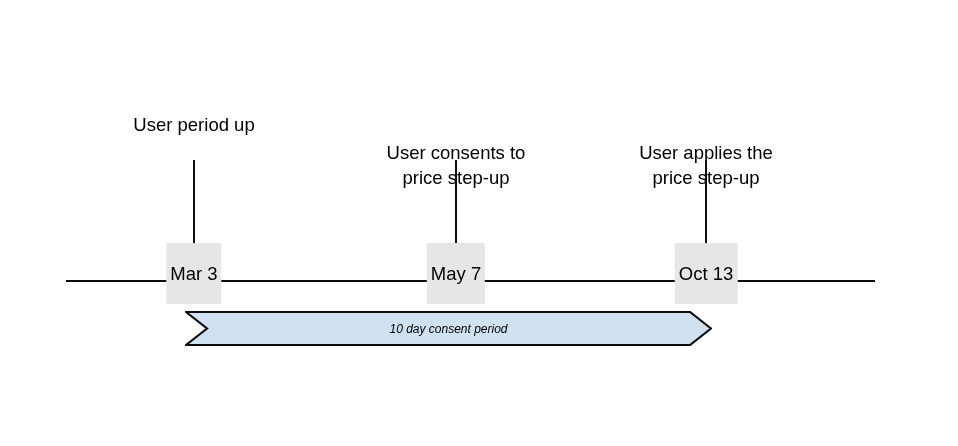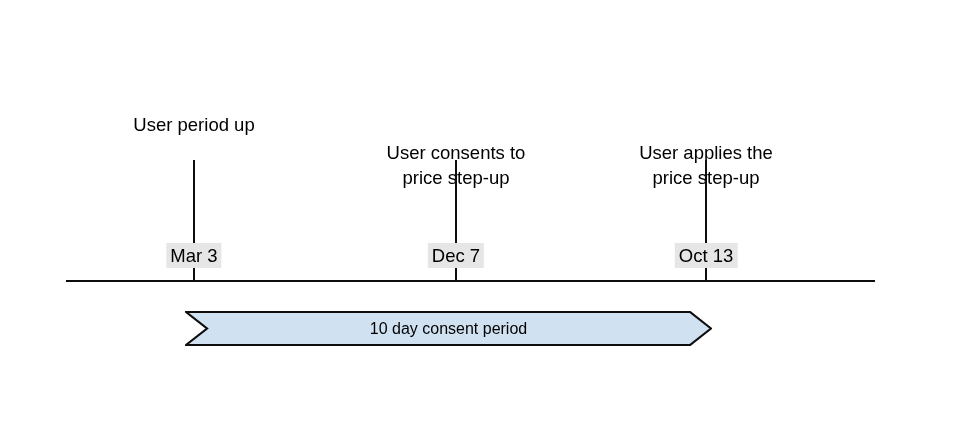--- a/index.html
+++ b/index.html
@@ -62,21 +62,21 @@
   .event-date {
     position: absolute;
     left: 50%;
     transform: translateX(-50%);
     top: 243px;
     white-space: nowrap;
     font-size: 18.5px;
     line-height: 23px;
     background: #e6e6e6;
     color: #000000;
-    padding: 1px 4px;
+    padding: 19px 4px;
   }
 
   
   .period-band {
     position: absolute;
     left: 185px;
     top: 311px;
     width: 527px;
     height: 35px;
   }
@@ -87,23 +87,24 @@
   }
   .period-band-label {
     position: absolute;
     left: 0;
     top: 0;
     width: 527px;
     height: 35px;
     display: flex;
     align-items: center;
     justify-content: center;
-    font-size: 16px;
+    font-size: 12px;
     color: #000000;
     white-space: nowrap;
+    font-style: italic;
   }
 </style>
 </head>
 <body>
 
 <div id="timeline-diagram">
 
   <div class="axis-line"></div>
 
   <div class="event" style="left:194px;">
@@ -113,21 +114,21 @@
     <div class="event-tick"></div>
     <div class="event-date">Mar 3</div>
   </div>
 
   <div class="event" style="left:456px;">
     <div class="event-label two-line">
       <div>User consents to</div>
       <div>price step-up</div>
     </div>
     <div class="event-tick"></div>
-    <div class="event-date">Dec 7</div>
+    <div class="event-date">May 7</div>
   </div>
 
   <div class="event" style="left:706px;">
     <div class="event-label two-line">
       <div>User applies the</div>
       <div>price step-up</div>
     </div>
     <div class="event-tick"></div>
     <div class="event-date">Oct 13</div>
   </div>

